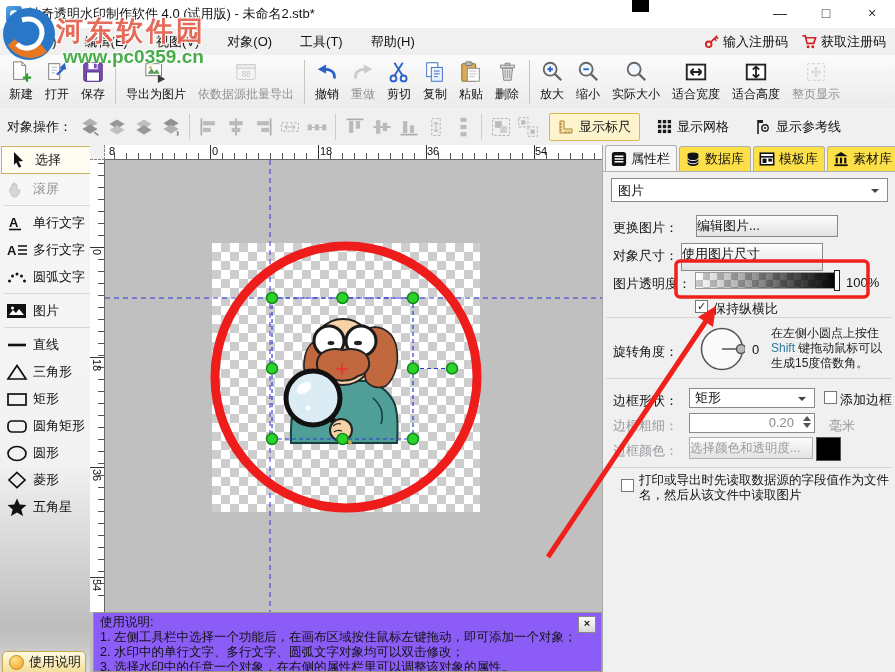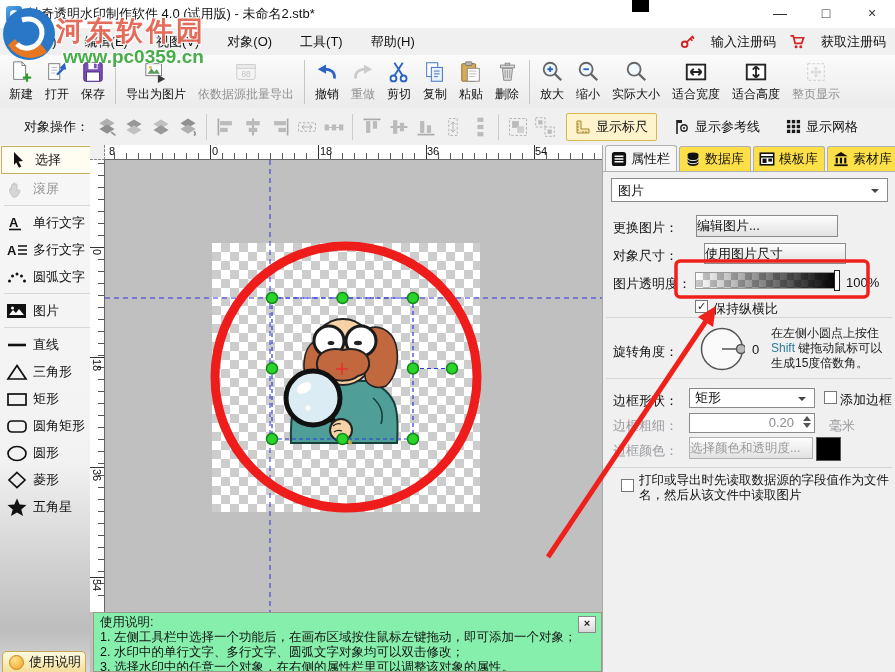--- a/index.html
+++ b/index.html
@@ -19,32 +19,32 @@
   .wm-logo{position:absolute;left:2px;top:2px;width:54px;height:54px;}
   .wm-name{position:absolute;left:56px;top:8px;font-size:27px;font-weight:bold;color:#e4604e;letter-spacing:3px;white-space:nowrap;
            text-shadow:-1px -1px 0 #fff,1px -1px 0 #fff,-1px 1px 0 #fff,1px 1px 0 #fff;opacity:.93;}
   .wm-url{position:absolute;left:63px;top:41px;font-size:19px;font-weight:bold;color:#3aa93c;white-space:nowrap;
           text-shadow:-1px -1px 0 #fff,1px 1px 0 #fff;opacity:.93;}
   
   .menubar{position:absolute;left:0;top:28px;right:0;height:27px;background:#f0f0f0;border-bottom:1px solid #dcdcdc;
            display:flex;align-items:center;}
   .menu-item{padding:0 14px;line-height:26px;}
   .menu-right{margin-left:auto;display:flex;align-items:center;gap:3px;padding-right:4px;}
-  .reg-link{display:flex;align-items:center;gap:16px;padding:0 5px;}
+  .reg-link{display:flex;align-items:center;gap:4px;padding:0 5px;}
   
   .toolbar{position:absolute;left:0;top:55px;right:0;height:53px;background:linear-gradient(#fbfbfb,#ebebeb);
            border-bottom:1px solid #cfcfcf;display:flex;align-items:center;padding:0 3px;}
   .tb-btn{display:flex;flex-direction:column;align-items:center;justify-content:center;height:50px;padding:0 6px;gap:2px;}
   .tb-btn svg{width:24px;height:24px;}
   .tbl{font-size:12px;white-space:nowrap;}
   .tb-sep{width:1px;height:44px;background:#c6c6c6;margin:0 4px;}
   .disabled{opacity:.45;filter:grayscale(1);}
   
   .objectbar{position:absolute;left:0;top:108px;right:0;height:37px;background:#f0f0f0;border-bottom:1px solid #c4c4c4;
-             display:flex;align-items:center;padding-left:24px;}
+             display:flex;align-items:center;padding-left:7px;}
   .ob-label{margin-right:4px;}
   .ob-icon{width:27px;height:26px;display:flex;align-items:center;justify-content:center;}
   .ob-icon svg{width:22px;height:22px;}
   .ob-sep{width:1px;height:26px;background:#cccccc;margin:0 5px;}
   .toggle-btn{display:flex;align-items:center;gap:5px;padding:4px 8px;margin-left:8px;border:1px solid transparent;border-radius:2px;}
   .toggle-btn.active{background:#fdf3cd;border-color:#d8b84e;}
   
   .tool-sidebar{position:absolute;left:0;top:145px;width:108px;bottom:0;border-right:1px solid #b4b4b4;box-sizing:border-box;
                 background:linear-gradient(#f7f7f7 0,#f2f2f2 60%,#bdbdbd 92%,#d8d8d8 100%);}
   .tool-item{display:flex;align-items:center;gap:5px;height:27px;padding-left:6px;}
@@ -66,21 +66,21 @@
   .vruler{position:absolute;left:0;top:15px;width:15px;height:452px;background:#fff;border-right:1px solid #666;box-sizing:border-box;
     background-image:repeating-linear-gradient(to bottom,transparent 0 109px,#333 109px 110px),
                      repeating-linear-gradient(to bottom,transparent 0 11px,#555 11px 12px);
     background-size:15px 100%,6px 100%;background-position:0 -22px,100% -8px;background-repeat:repeat-y;}
   .vlabel{position:absolute;left:1px;font-size:11px;color:#111;writing-mode:vertical-rl;}
   .canvas-inner{position:absolute;left:15px;top:15px;width:497px;height:452px;overflow:hidden;}
   .checker{position:absolute;left:107px;top:83px;width:268px;height:269px;
     background:conic-gradient(#cdcdcd 25%,#fff 0 50%,#cdcdcd 0 75%,#fff 0) 0 0/18px 18px;}
   .canvas-svg{position:absolute;left:0;top:0;}
   
-  .help-box{position:absolute;left:3px;top:467px;width:509px;height:60px;box-sizing:border-box;background:#86efac;
+  .help-box{position:absolute;left:3px;top:467px;width:509px;height:60px;box-sizing:border-box;background:#8b5cf6;
             border:1px solid #9a9a85;padding:2px 6px;line-height:15px;font-size:12.5px;overflow:hidden;}
   .help-close{position:absolute;right:5px;top:3px;width:16px;height:15px;background:linear-gradient(#fdfdfd,#d8d8d8);
               border:1px solid #888;text-align:center;line-height:13px;font-size:11px;font-weight:bold;color:#222;}
   
   .right-panel{position:absolute;left:602px;top:145px;right:0;bottom:0;background:#f0f0f0;border-left:1px solid #a8a8a8;box-sizing:border-box;}
   .tabs{position:absolute;left:0;top:0;right:0;height:26px;display:flex;align-items:flex-end;border-bottom:1px solid #b0b0b0;}
   .tab{display:flex;align-items:center;gap:4px;padding:3px 6px 3px 5px;margin-left:2px;border:1px solid #b0b0b0;border-bottom:none;
        border-radius:3px 3px 0 0;background:#fde047;white-space:nowrap;}
   .tab.active{background:#f6f6f6;padding-top:4px;}
   .tab svg{width:16px;height:16px;}
@@ -407,43 +407,43 @@
         </svg>
       </span>
     <div class="toggle-btn active">
       <svg width="16" height="16" viewBox="0 0 16 16">
           <path d="M2 2v12h12v-4H6V2z" fill="#f4e4b0" stroke="#a8862a"></path>
           <path d="M2 5h2M2 8h2M2 11h2M8 12v2M11 12v2" stroke="#a8862a"></path>
         </svg>
       <span>显示标尺</span>
     </div>
     <div class="toggle-btn">
-      <svg width="16" height="16" viewBox="0 0 16 16">
-          <path d="M3 1v14" stroke="#222" stroke-width="1.6"></path>
-          <path d="M3 1h5v3H3" fill="#222"></path>
-          <circle cx="10" cy="9" r="3.2" fill="none" stroke="#222" stroke-width="1.4"></circle>
-          <circle cx="10" cy="9" r="1.1" fill="#222"></circle>
-        </svg>
-      <span>显示参考线</span>
-    </div>
-    <div class="toggle-btn">
       <svg width="15" height="15" viewBox="0 0 16 16">
           <g fill="#1a1a1a">
             <rect x="1" y="1" width="3.6" height="3.6"></rect>
             <rect x="6.2" y="1" width="3.6" height="3.6"></rect>
             <rect x="11.4" y="1" width="3.6" height="3.6"></rect>
             <rect x="1" y="6.2" width="3.6" height="3.6"></rect>
             <rect x="6.2" y="6.2" width="3.6" height="3.6"></rect>
             <rect x="11.4" y="6.2" width="3.6" height="3.6"></rect>
             <rect x="1" y="11.4" width="3.6" height="3.6"></rect>
             <rect x="6.2" y="11.4" width="3.6" height="3.6"></rect>
             <rect x="11.4" y="11.4" width="3.6" height="3.6"></rect>
           </g>
         </svg>
       <span>显示网格</span>
+    </div>
+    <div class="toggle-btn">
+      <svg width="16" height="16" viewBox="0 0 16 16">
+          <path d="M3 1v14" stroke="#222" stroke-width="1.6"></path>
+          <path d="M3 1h5v3H3" fill="#222"></path>
+          <circle cx="10" cy="9" r="3.2" fill="none" stroke="#222" stroke-width="1.4"></circle>
+          <circle cx="10" cy="9" r="1.1" fill="#222"></circle>
+        </svg>
+      <span>显示参考线</span>
     </div>
   </div>
 
   <div class="tool-sidebar">
     <div class="tool-item active">
       <svg viewBox="0 0 22 18">
           <path d="M6 1l9 9-4.5.5 2.8 5-2.3 1.3-2.8-5.3L6 14z" fill="#111"></path>
         </svg>
       <span>选择</span>
       </div>
@@ -651,21 +651,21 @@
 
     <div class="pb typebox">
       <span>图片</span>
       <span class="dd-arrow"></span>
     </div>
 
     <div class="pb" style="left:10px;top:74px">更换图片：</div>
     <div class="pb btn" style="left:93px;top:70px;width:142px;height:22px;line-height:20px">编辑图片...</div>
 
     <div class="pb" style="left:10px;top:102px">对象尺寸：</div>
-    <div class="pb btn" style="left:101px;top:98px;width:142px;height:21px;line-height:20px">使用图片尺寸</div>
+    <div class="pb btn" style="left:78px;top:98px;width:142px;height:28px;line-height:20px">使用图片尺寸</div>
 
     <div class="pb" style="left:10px;top:130px">图片透明度：</div>
     <div class="slider">
       <div class="slider-thumb"></div>
     </div>
     <div class="pb" style="left:243px;top:130px">100%</div>
 
     <span class="pb checkbox" style="left:92px;top:155px">✓</span>
     <div class="pb" style="left:110px;top:155px">保持纵横比</div>
 

